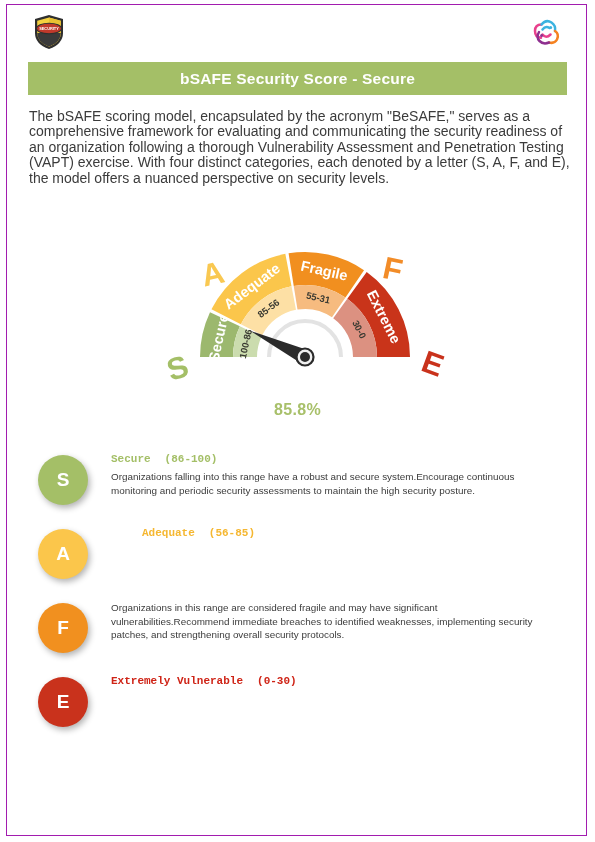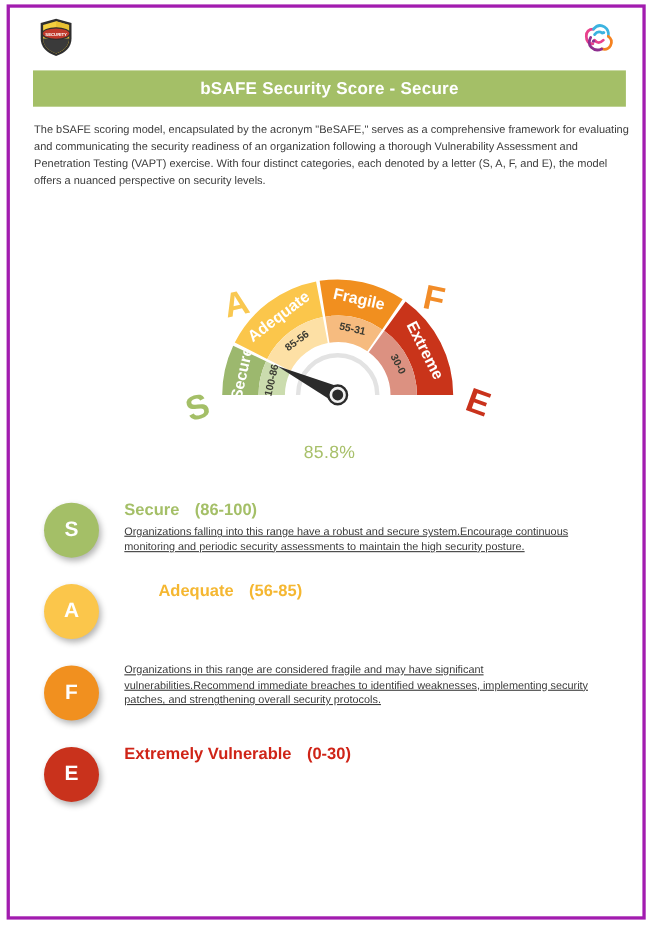--- a/index.html
+++ b/index.html
@@ -9,21 +9,21 @@
     font-family:"Liberation Sans",sans-serif;
     color:#333;
     overflow:hidden;
     position:relative;
   }
   .page{
     position:absolute;
     left:6px;top:4px;
     width:581px;height:832px;
     background:#fff;
-    border:3px solid #a21caf;
+    border:1px solid #a21caf;
     box-sizing:border-box;
   }
 
   
   .header{
     position:absolute;left:0;top:0;width:100%;height:52px;
   }
   .logo-left{
     position:absolute;left:23px;top:8px;width:38px;height:38px;
   }
@@ -38,33 +38,33 @@
     display:flex;align-items:center;justify-content:center;
   }
   .title-bar span{
     color:#ffffff;font-size:15.5px;font-weight:bold;
     letter-spacing:.2px;
   }
 
   
   .intro{
     position:absolute;left:22px;top:104px;width:543px;
-    font-size:10px;line-height:15.4px;color:#3b3b3b;
+    font-size:14px;line-height:15.4px;color:#3b3b3b;
   }
 
   
   .gauge-wrap{
     position:absolute;left:0;top:160px;width:581px;height:215px;
   }
   .gauge-svg{position:absolute;left:0;top:0;}
 
   .score{
     position:absolute;left:0;top:396px;width:581px;
     text-align:center;
-    font-size:16px;font-weight:normal;color:#a8c06a;
+    font-size:16px;font-weight:bold;color:#a8c06a;
     letter-spacing:.3px;
   }
 
   
   .legend{
     position:absolute;left:0;top:448px;width:581px;
   }
   .legend-row{
     position:relative;
     min-height:74px;
@@ -73,26 +73,27 @@
     box-sizing:border-box;
   }
   .badge{
     position:absolute;left:31px;top:2px;
     width:50px;height:50px;border-radius:50%;
     display:flex;align-items:center;justify-content:center;
     color:#fff;font-size:19px;font-weight:bold;
     box-shadow:2px 3px 6px rgba(0,0,0,.30);
   }
   .legend-head{
-    font-size:15px;font-weight:bold;
+    font-size:11px;font-weight:bold;
     margin:0 0 5px 0;
+    font-family:Liberation Mono, monospace;
   }
   .legend-head .rng{margin-left:14px;}
   .legend-body{
-    font-size:9.9px;line-height:13.6px;color:#3b3b3b;text-decoration:underline;
+    font-size:9.9px;line-height:13.6px;color:#3b3b3b;
   }
 
   
   .footer{
     position:absolute;left:0;top:800px;width:581px;
     text-align:center;
     font-size:7.6px;color:#46494d;
   }
 </style>
 </head>

